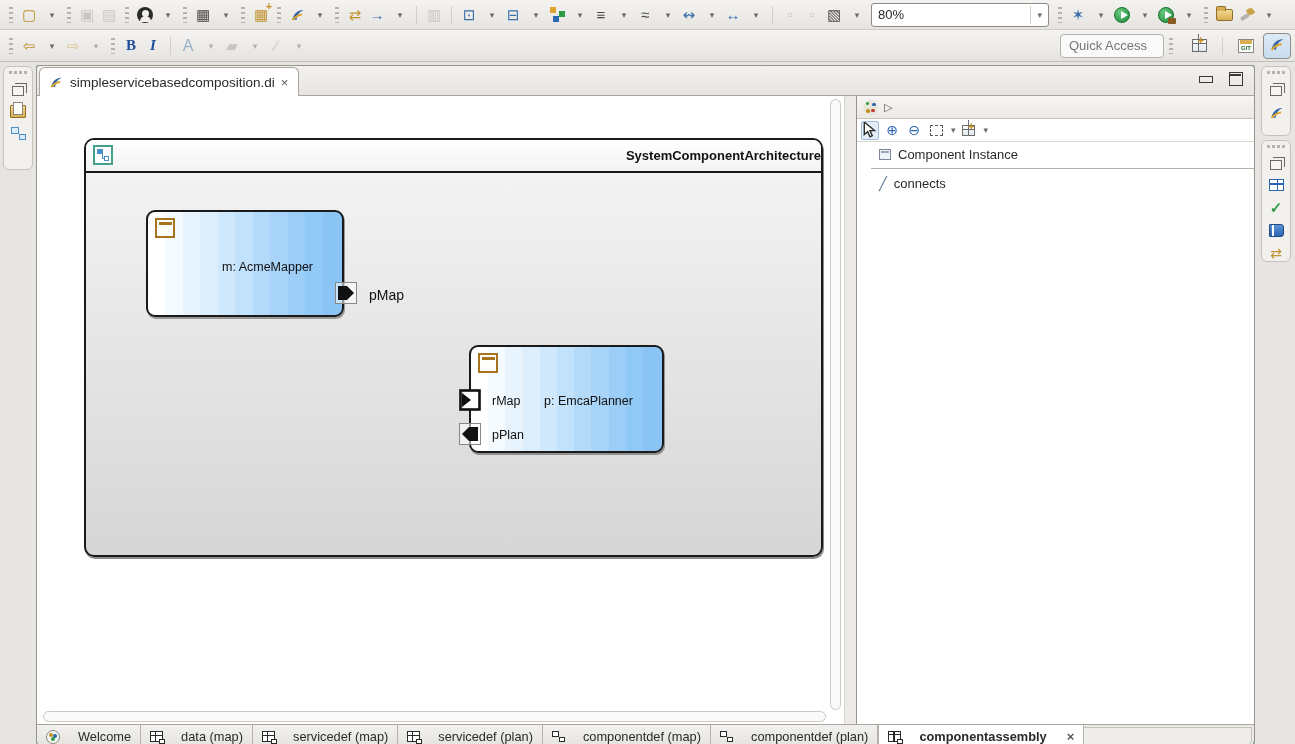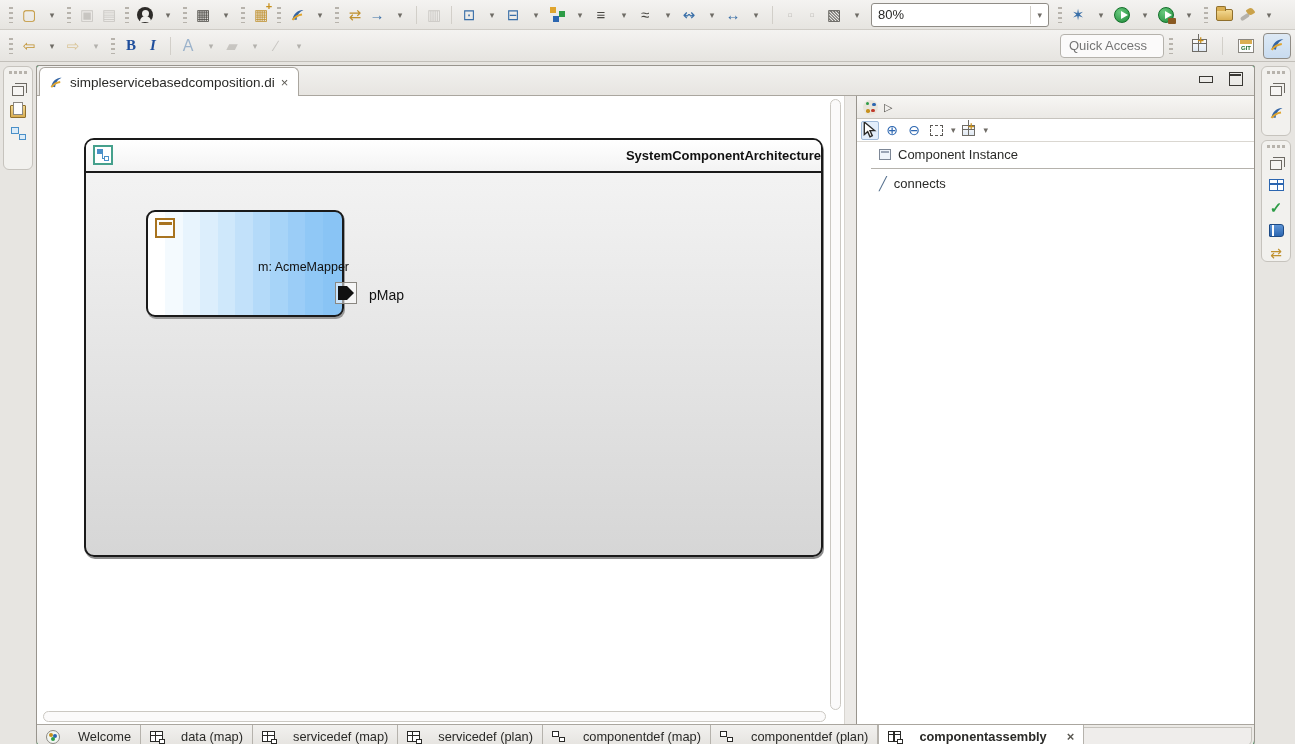--- a/index.html
+++ b/index.html
@@ -111,21 +111,21 @@
 
   
   .frame { position:absolute; left:47px; top:42px; width:739px; height:419px; border:2px solid #1a1a1a; border-radius:10px; background:linear-gradient(#f5f5f5,#d6d6d6); box-shadow:1px 2px 0 rgba(0,0,0,.45); }
   .frame-h { position:relative; height:33px; border-bottom:2px solid #1a1a1a; background:linear-gradient(#ffffff,#f3f3f3); border-radius:8px 8px 0 0; display:flex; align-items:center; justify-content:flex-end; }
   .frame-h .i-winicon { position:absolute; left:7px; top:5px; }
   .frame-title { font-weight:bold; font-size:13px; color:#111; }
   .comp { position:absolute; border:2px solid #1a1a1a; border-radius:9px;
           background:linear-gradient(to right,#ffffff 0 9%,#f4fafe 9% 18%,#e8f4fd 18% 27%,#dceefc 27% 36%,#cfe8fb 36% 45%,#c2e1fa 45% 54%,#b4daf9 54% 63%,#a7d4f8 63% 72%,#9bcdf7 72% 81%,#90c8f6 81% 90%,#89c4f5 90% 100%);
           box-shadow:1px 2px 0 rgba(0,0,0,.35); }
   .comp .i-compicon { position:absolute; left:7px; top:6px; }
-  .comp-label { position:absolute; font-size:12.5px; color:#111; white-space:nowrap;margin-left:36px; }
+  .comp-label { position:absolute; font-size:12.5px; color:#111; white-space:nowrap; }
   .port { position:absolute; width:22px; height:22px; }
   .port svg { position:absolute; left:0; top:0; }
   .port-label { position:absolute; font-size:14px; color:#111; white-space:nowrap; }
 
   .vscroll { position:absolute; right:3px; top:3px; bottom:14px; width:11px; background:#fbfafa; border:1px solid #cbc8c2; border-radius:6px; }
   .hscroll { position:absolute; left:6px; right:18px; bottom:2px; height:11px; background:#fbfafa; border:1px solid #cbc8c2; border-radius:6px; }
 
   
   .pal-h { height:23px; display:flex; align-items:center; gap:6px; padding:0 6px; background:linear-gradient(#f7f6f4,#ebe9e5); border-bottom:1px solid #c6c3bd; }
   .pal-h .title { flex:1; font-size:13px; color:#2a2a28; }
@@ -438,20 +438,38 @@
             <span class="comp-label" style="left:74px; top:48px;">m: AcmeMapper</span>
             <div class="port" style="left:187px; top:70px;">
               <svg width="22" height="22">
                 <rect x="0.5" y="0.5" width="21" height="21" fill="rgba(255,255,255,.55)" stroke="#8a8781"></rect>
                 <polygon points="3,4 12,4 19,11 12,18 3,18" fill="#111"></polygon>
               </svg>
             </div>
           </div>
           <span class="port-label" style="left:283px; top:147px;">pMap</span>
 
+          <div class="comp" style="left:383px; top:205px; width:195px; height:108px;">
+            <span class="mi i-compicon"></span>
+            <span class="comp-label" style="left:21px; top:47px;">rMap</span>
+            <span class="comp-label" style="left:73px; top:47px;">p: EmcaPlanner</span>
+            <span class="comp-label" style="left:21px; top:81px;">pPlan</span>
+            <div class="port" style="left:-12px; top:42px;">
+              <svg width="22" height="22">
+                <rect x="1.5" y="1.5" width="19" height="19" fill="#fff" stroke="#111" stroke-width="2.6"></rect>
+                <polygon points="3,4 12,11 3,18" fill="#111"></polygon>
+              </svg>
+            </div>
+            <div class="port" style="left:-12px; top:76px;">
+              <svg width="22" height="22">
+                <rect x="0.5" y="0.5" width="21" height="21" fill="rgba(255,255,255,.55)" stroke="#8a8781"></rect>
+                <polygon points="19,4 10,4 3,11 10,18 19,18" fill="#111"></polygon>
+              </svg>
+            </div>
+          </div>
         </div>
 
         <div class="vscroll"></div>
         <div class="hscroll"></div>
       </div>
 
       <div class="sash"></div>
 
       <div class="palette">
         <div class="pal-h">

